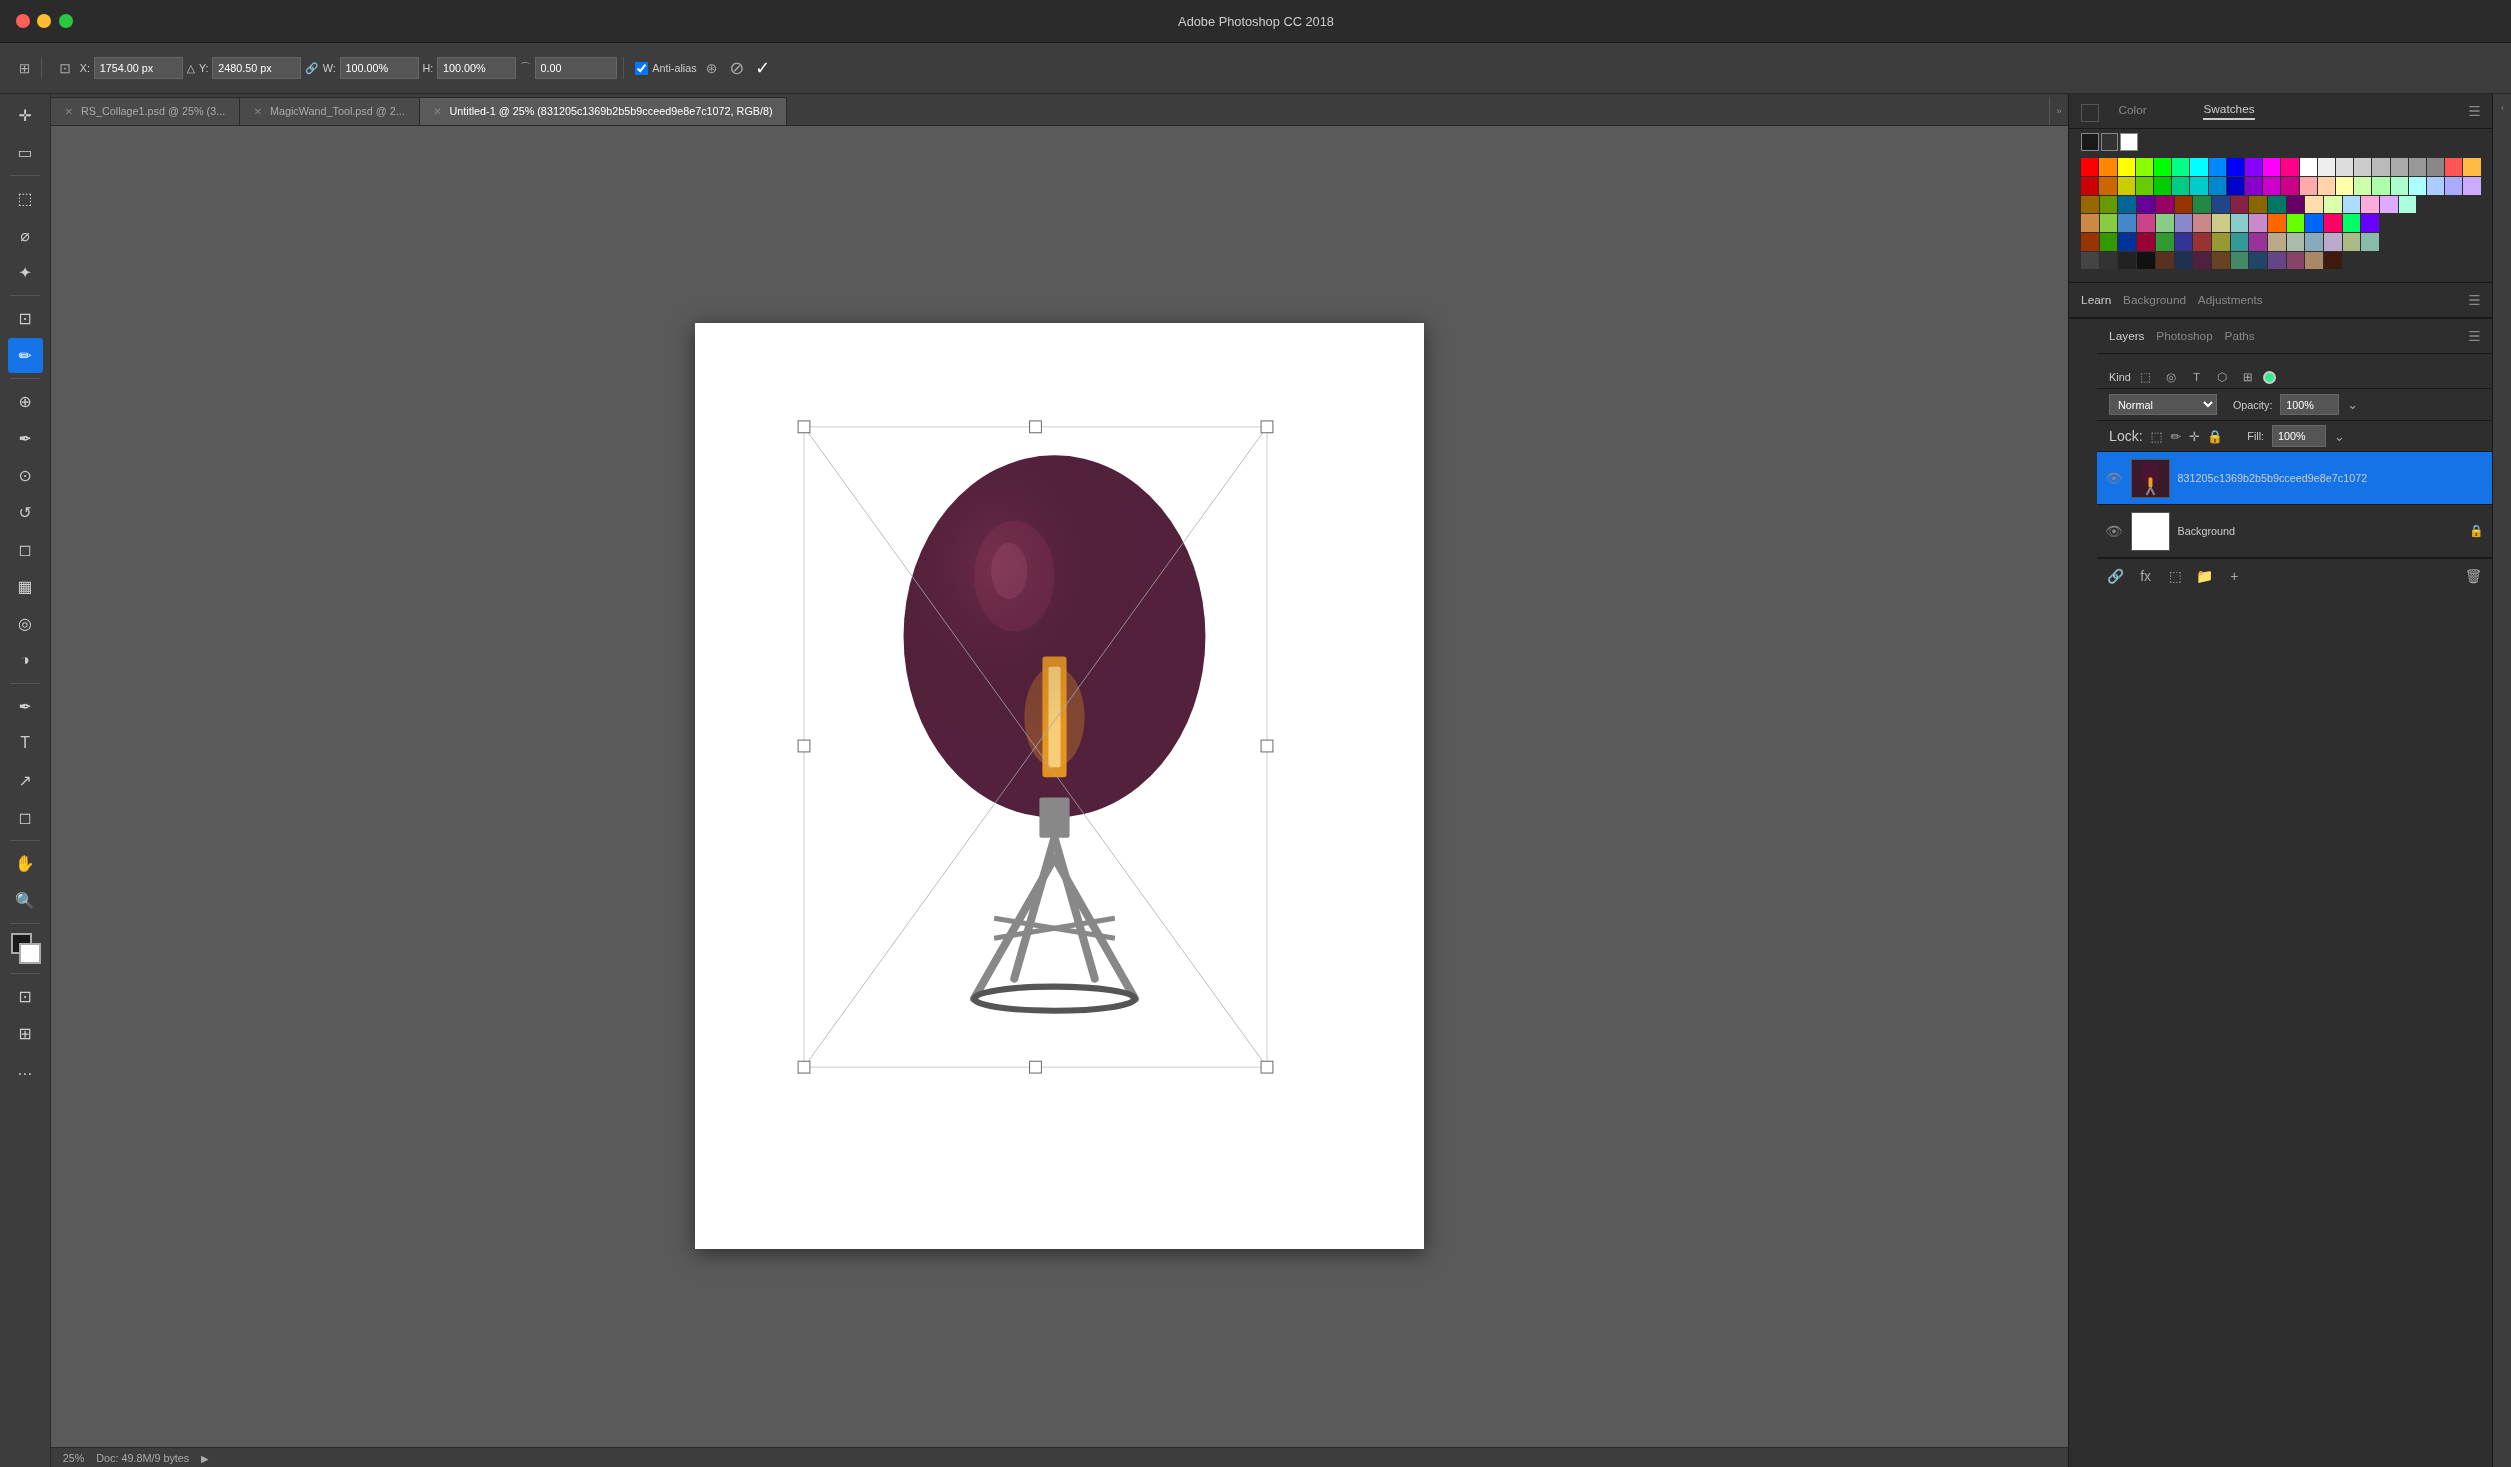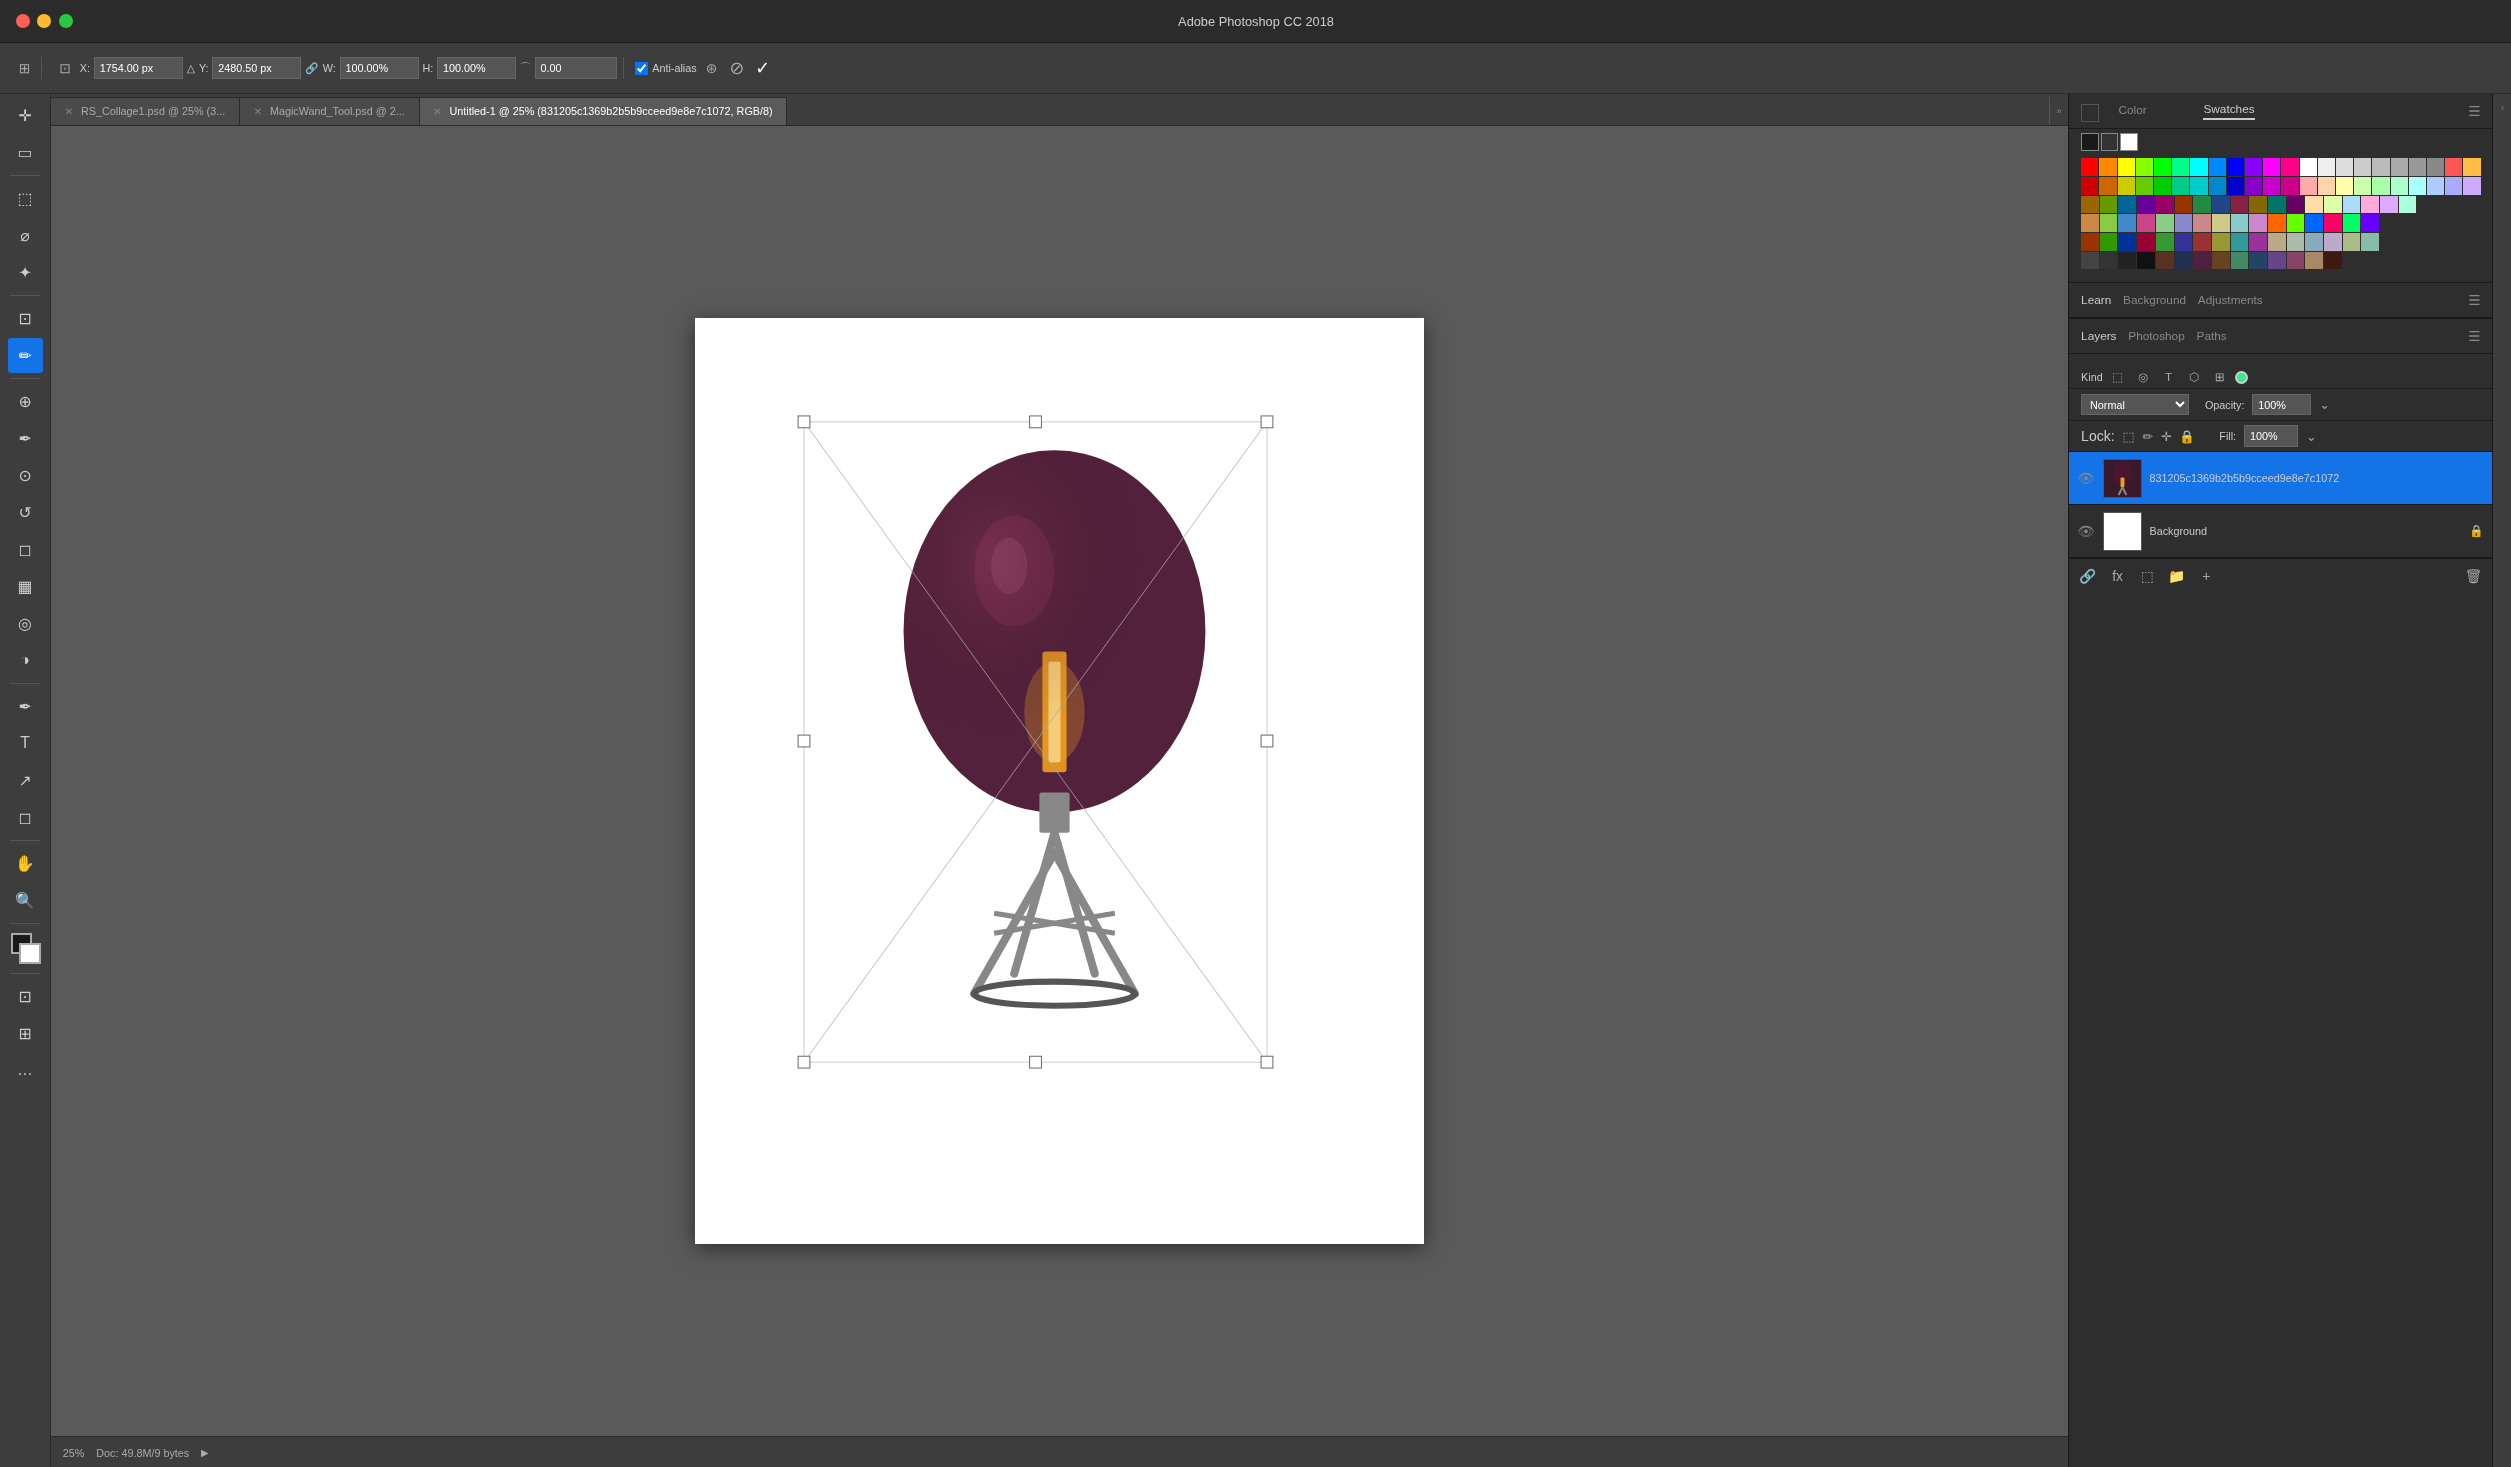--- a/index.html
+++ b/index.html
@@ -233,21 +233,21 @@
     .lamp-container {
       position: absolute;
       top: 99px;
       left: 128px;
       width: 473px;
       height: 611px;
     }
 
     
     #statusbar {
-      height: 32px;
+      height: 21px;
       background: #3d3d3d;
       border-top: 1px solid #2a2a2a;
       display: flex;
       align-items: center;
       padding: 0 11.8px;
       gap: 11.8px;
       font-size: 10.8px;
       color: #aaa;
     }
     .status-arrow {
@@ -352,20 +352,21 @@
     .subpanel-tab.active {
       color: #ccc;
     }
 
     
     #layers-panel {
       background: #2e2e2e;
       flex: 1;
       display: flex;
       flex-direction: column;
+      margin-left: 28px;
     }
     .layers-header {
       display: flex;
       align-items: center;
       height: 35px;
       padding: 0 11.8px;
       border-bottom: 1px solid #1a1a1a;
       gap: 11.8px;
     }
     .layers-tab {

